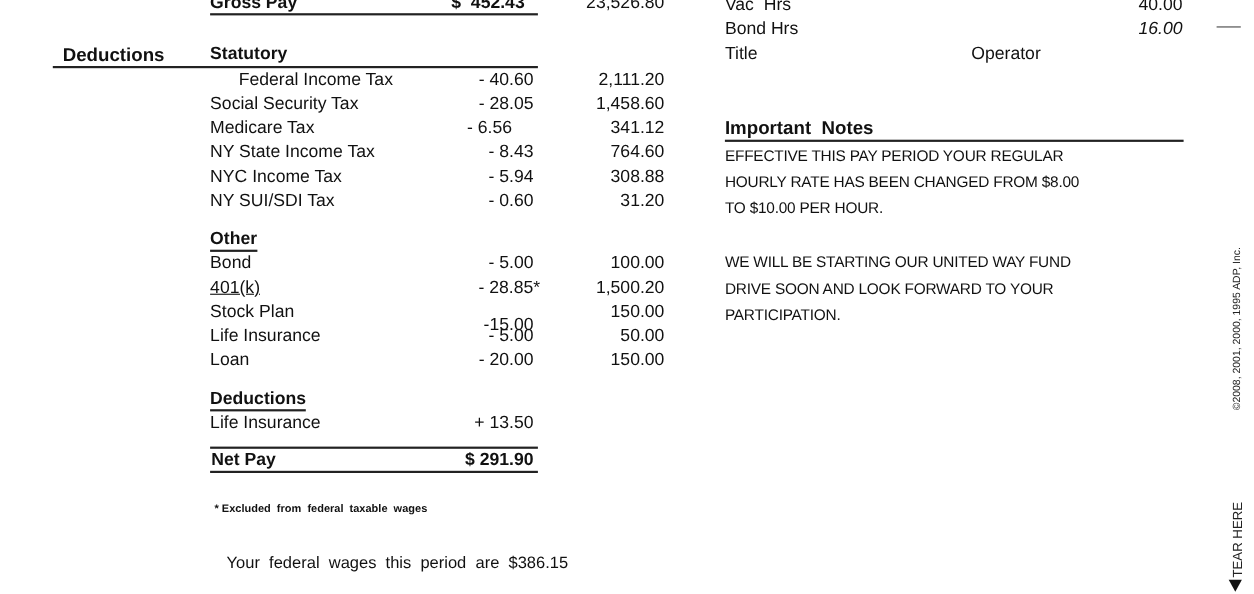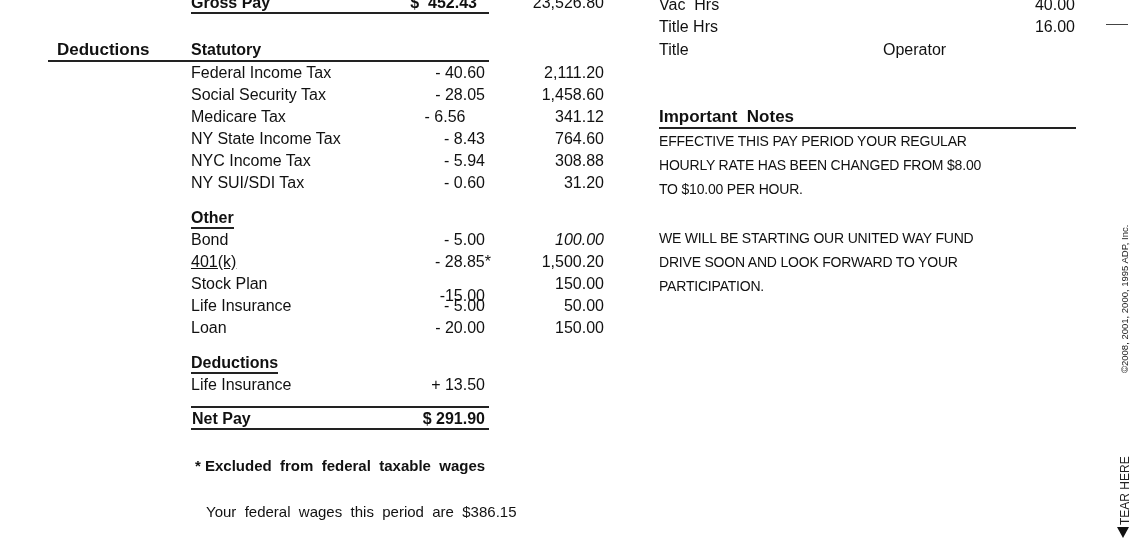--- a/index.html
+++ b/index.html
@@ -34,21 +34,21 @@
   <div class="rule" style="top:12px; left:191px; width:298px;"></div>
 </div>
 
 <div>
   <span class="abs bold" style="left:57px; top:40px; font-size:17px;">Deductions</span>
   <div class="rule" style="top:60px; left:48px; width:441px;"></div>
 
   <span class="subhead abs" style="top:41px;">Statutory</span>
 
   <div>
-    <span class="label abs" style="top:64px;">Federal Income Tax</span>
+    <span class="label abs" style="top:64px;margin-left:26px;">Federal Income Tax</span>
     <span class="cur abs" style="top:64px;">- 40.60</span>
     <span class="ytd abs" style="top:64px;">2,111.20</span>
   </div>
   <div>
     <span class="label abs" style="top:86px;">Social Security Tax</span>
     <span class="cur abs" style="top:86px;">- 28.05</span>
     <span class="ytd abs" style="top:86px;">1,458.60</span>
   </div>
   <div>
     <span class="label abs" style="top:108px;">Medicare Tax</span>
@@ -69,21 +69,21 @@
     <span class="label abs" style="top:174px;">NY SUI/SDI Tax</span>
     <span class="cur abs" style="top:174px;">- 0.60</span>
     <span class="ytd abs" style="top:174px;">31.20</span>
   </div>
 
   <span class="subhead ul abs" style="top:209px;">Other</span>
 
   <div>
     <span class="label abs" style="top:231px;">Bond</span>
     <span class="cur abs" style="top:231px;">- 5.00</span>
-    <span class="ytd abs" style="top:231px;font-style:italic;">100.00</span>
+    <span class="ytd abs" style="top:231px;">100.00</span>
   </div>
   <div>
     <span class="label abs" style="top:253px;text-decoration:underline;">401(k)</span>
     <span class="cur abs" style="top:253px; width:86px;">- 28.85*</span>
     <span class="ytd abs" style="top:253px;">1,500.20</span>
   </div>
   <div>
     <span class="label abs" style="top:275px;">Stock Plan</span>
     <span class="cur abs" style="top:275px;margin-top:12px;">-15.00</span>
     <span class="ytd abs" style="top:275px;">150.00</span>
@@ -107,28 +107,28 @@
   </div>
 </div>
 
 <div>
   <div class="rule" style="top:406px; left:191px; width:298px;"></div>
   <span class="label bold abs" style="top:410px; left:192px;">Net Pay</span>
   <span class="cur bold abs" style="top:410px;">$ 291.90</span>
   <div class="rule" style="top:428px; left:191px; width:298px;"></div>
 </div>
 
-<span class="abs bold" style="left:195px; top:457px; font-size:15px; white-space:pre;">* Excluded  from  federal  taxable  wages</span>
+<span class="abs bold" style="left:195px; top:457px; font-size:10px; white-space:pre;">* Excluded  from  federal  taxable  wages</span>
 <span class="abs" style="left:206px; top:503px; font-size:15px; white-space:pre;">Your  federal  wages  this  period  are  $386.15</span>
 
 <div>
   <span class="right-label abs" style="top:-4px; white-space:pre;">Vac  Hrs</span>
   <span class="right-val abs" style="top:-4px;">40.00</span>
-  <span class="right-label abs" style="top:18px;">Title Hrs</span>
-  <span class="right-val abs" style="top:18px;">16.00</span>
+  <span class="right-label abs" style="top:18px;">Bond Hrs</span>
+  <span class="right-val abs" style="top:18px;font-style:italic;">16.00</span>
   <span class="right-label abs" style="top:41px;">Title</span>
   <span class="abs" style="left:883px; top:41px;">Operator</span>
 </div>
 
 <div class="abs" style="left:1106px; top:24px; width:22px; height:0; border-top:1px solid #444;"></div>
 
 <div>
   <span class="abs bold" style="left:659px; top:107px; font-size:17px; white-space:pre;">Important  Notes</span>
   <div class="rule" style="top:127px; left:659px; width:417px;"></div>
   <span class="note abs" style="top:133px;">EFFECTIVE THIS PAY PERIOD YOUR REGULAR</span>

